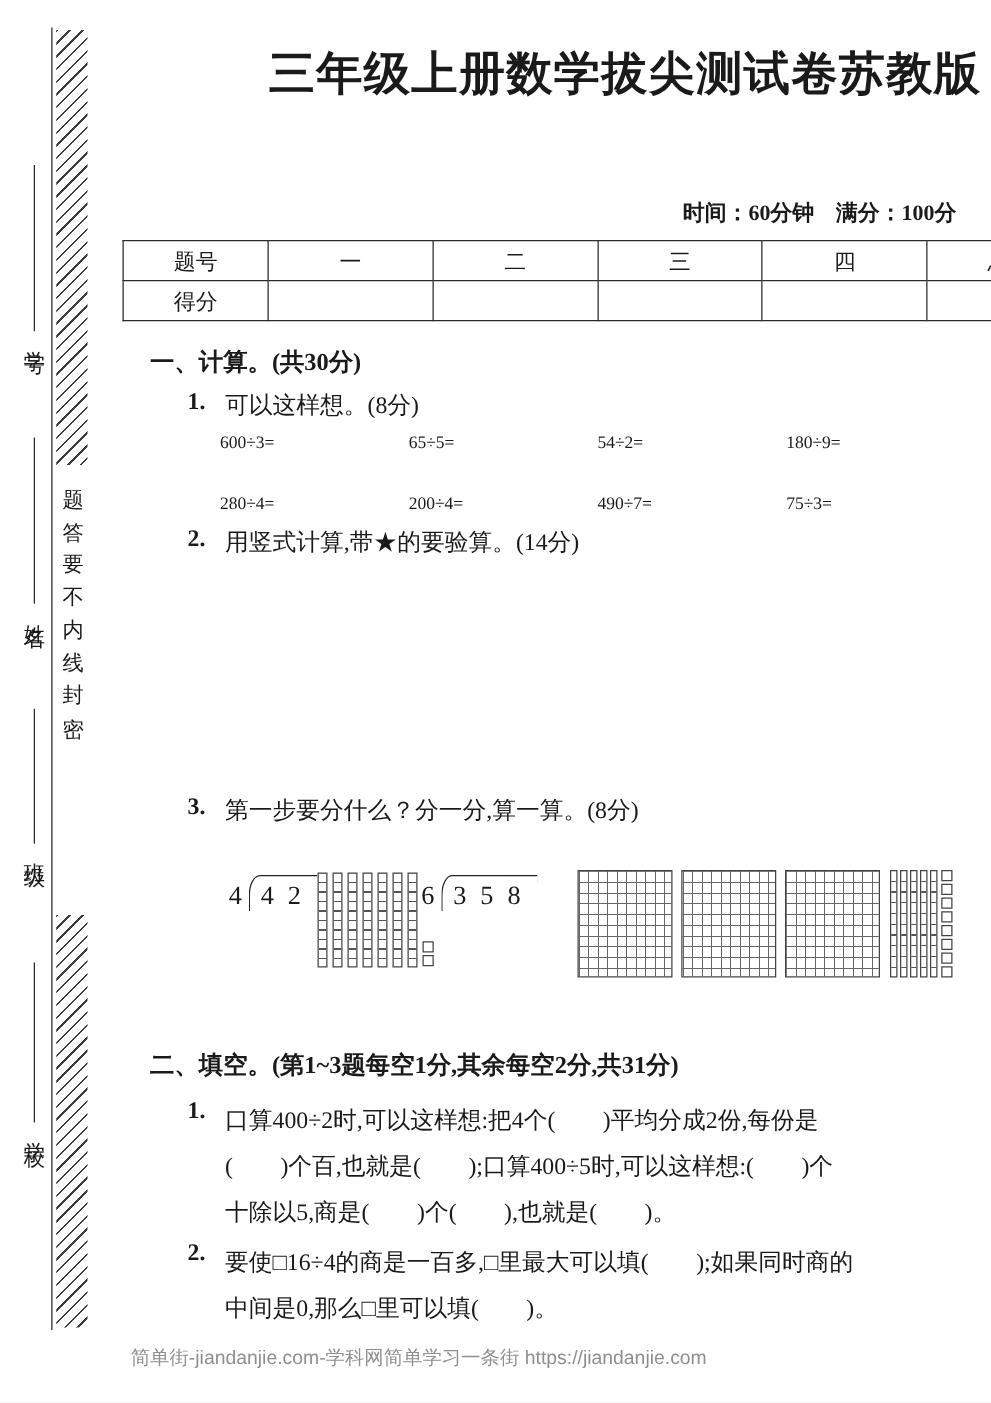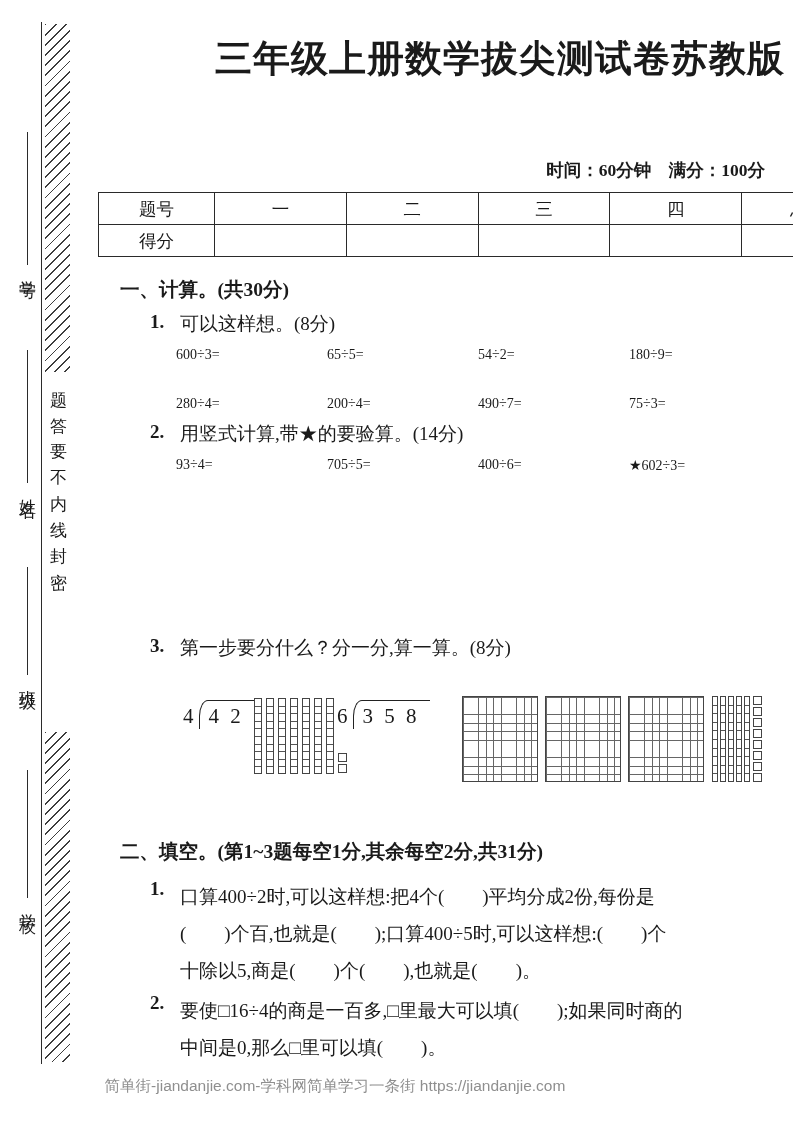--- a/index.html
+++ b/index.html
@@ -147,26 +147,20 @@
     <span>280÷4=</span>
     <span>200÷4=</span>
     <span>490÷7=</span>
     <span>75÷3=</span>
   </div>
 
   <div class="abs item" style="top:421px;">
     <span class="item-no">2.</span>
     <span>用竖式计算,带★的要验算。(14分)</span>
   </div>
-  <div class="abs calc-row" style="top:457px;">
-    <span>93÷4=</span>
-    <span>705÷5=</span>
-    <span>400÷6=</span>
-    <span>★602÷3=</span>
-  </div>
 
   <div class="abs item" style="top:635px;">
     <span class="item-no">3.</span>
     <span>第一步要分什么？分一分,算一算。(8分)</span>
   </div>
 
   <div class="abs ldiv" style="left:183px;top:700px;">
     <span class="divisor">4</span>
     <span class="dividend">4 2</span>
   </div>

